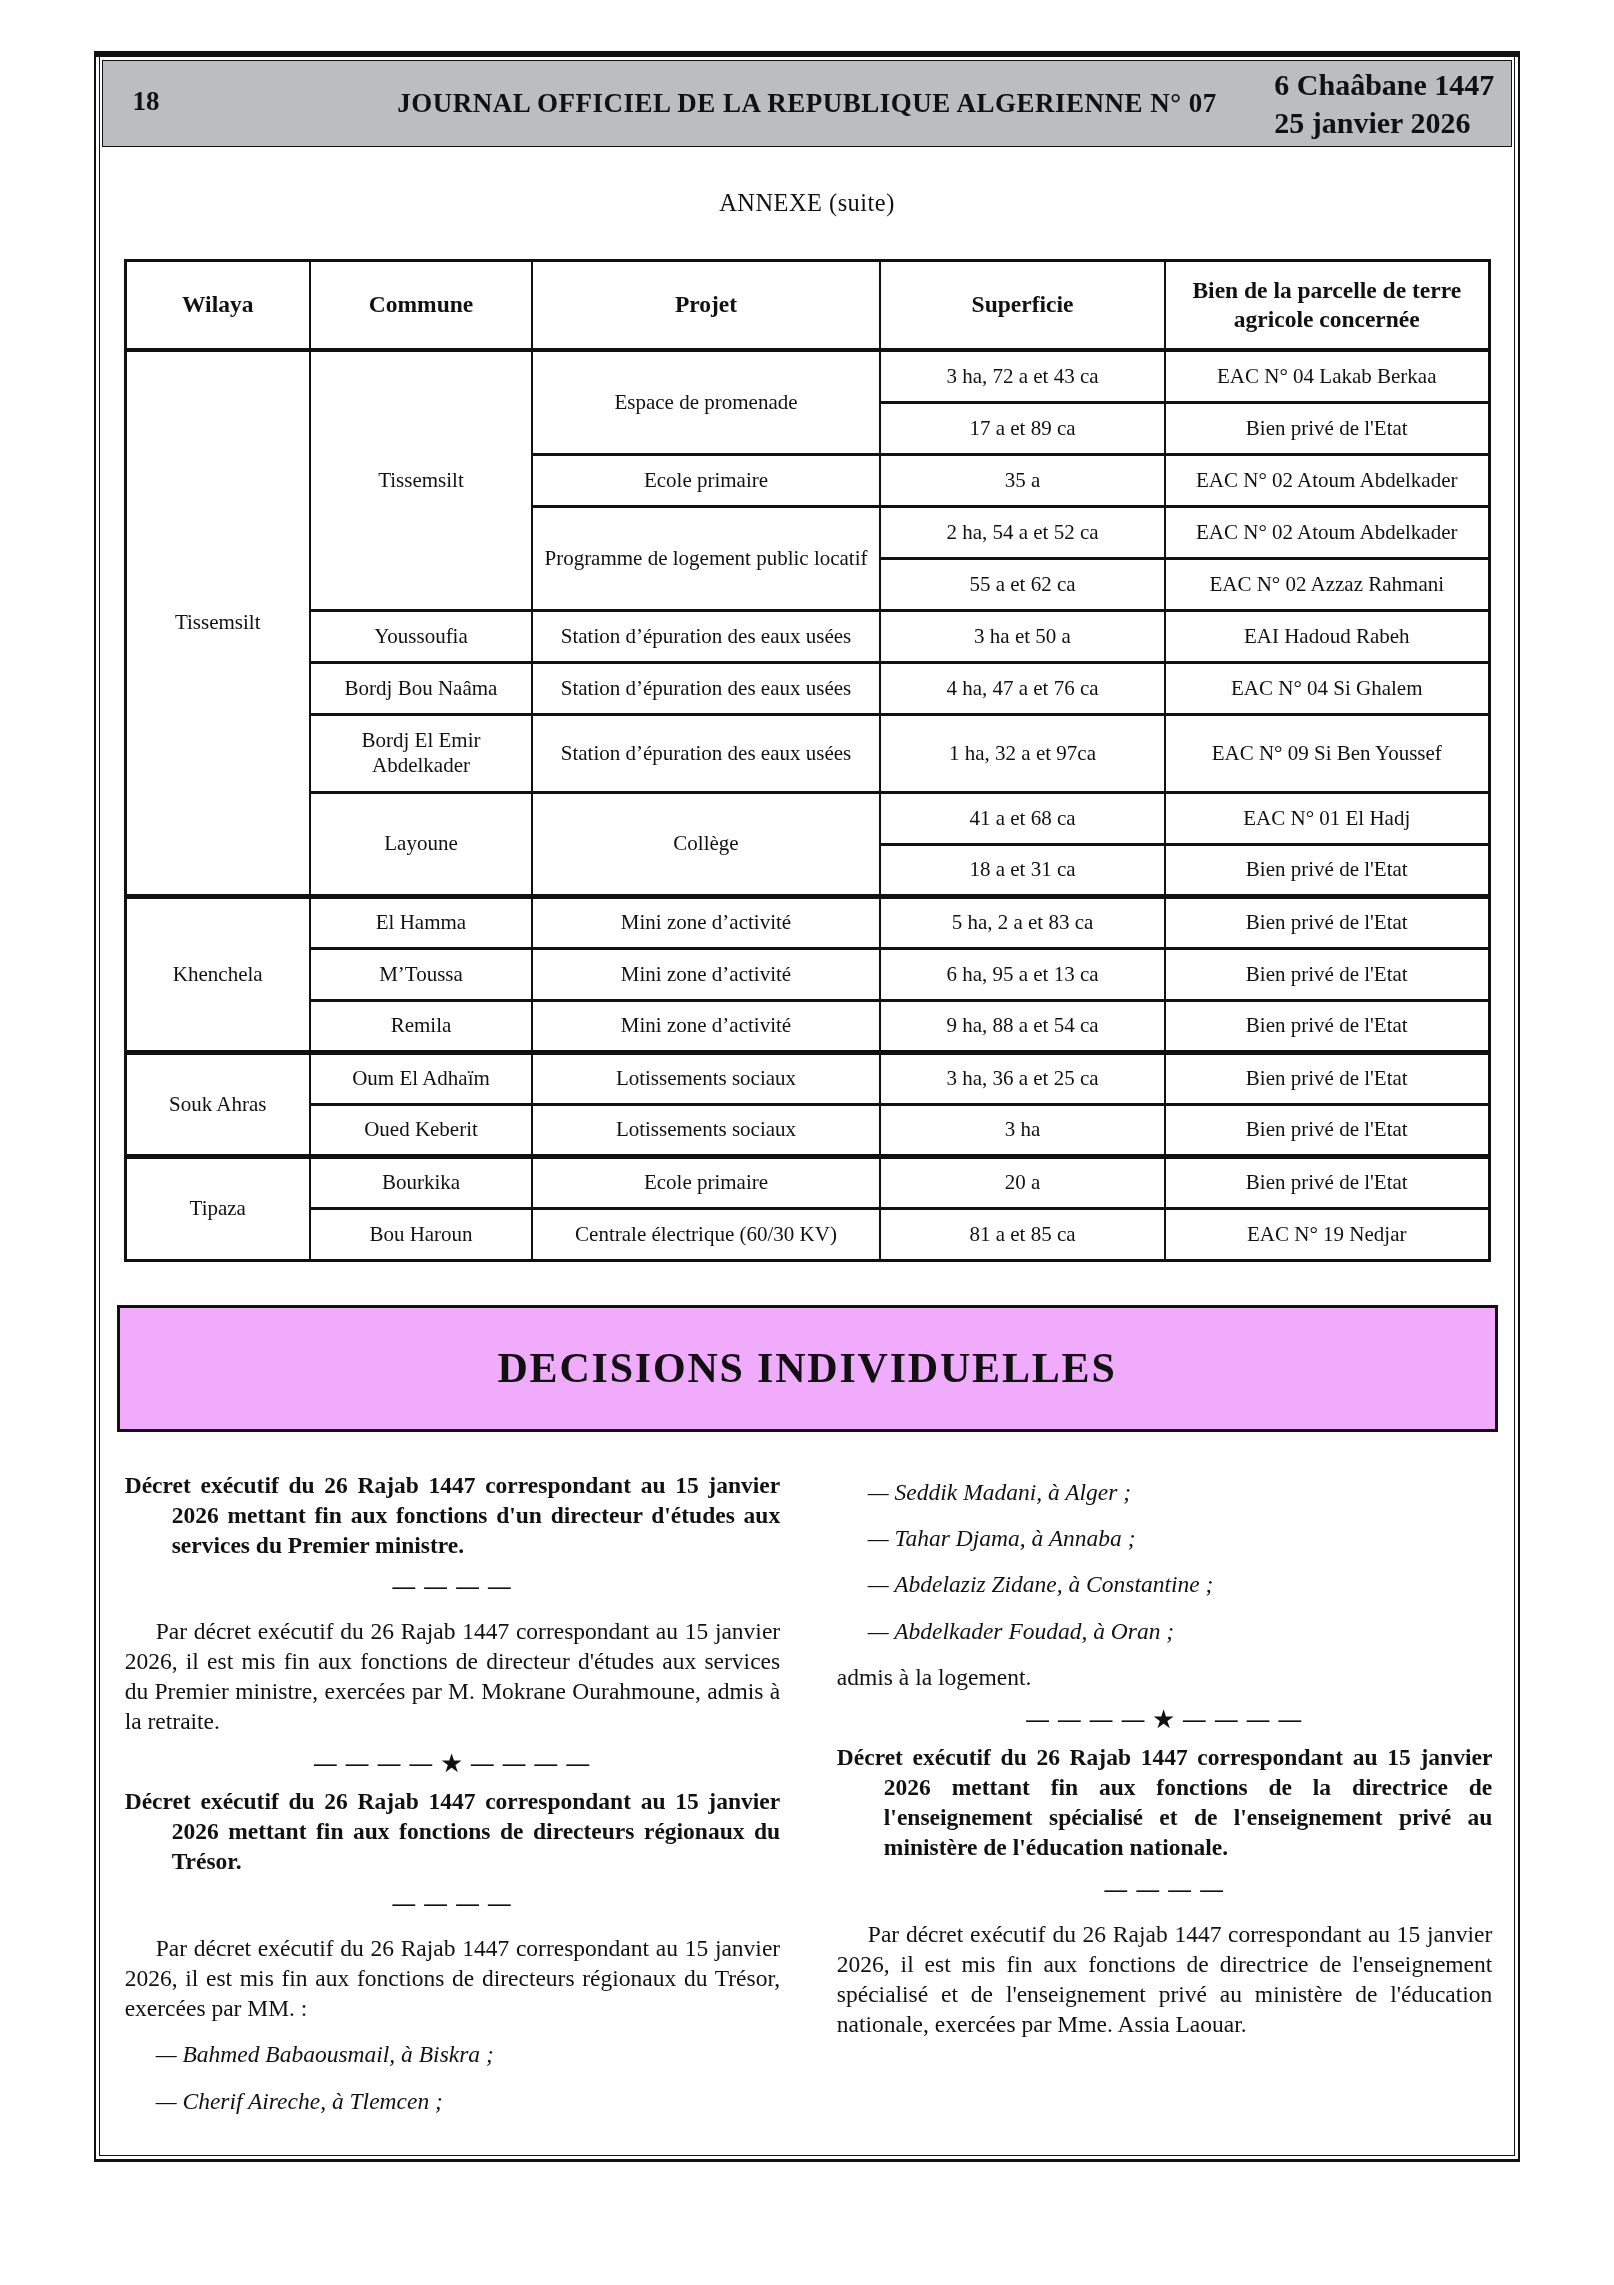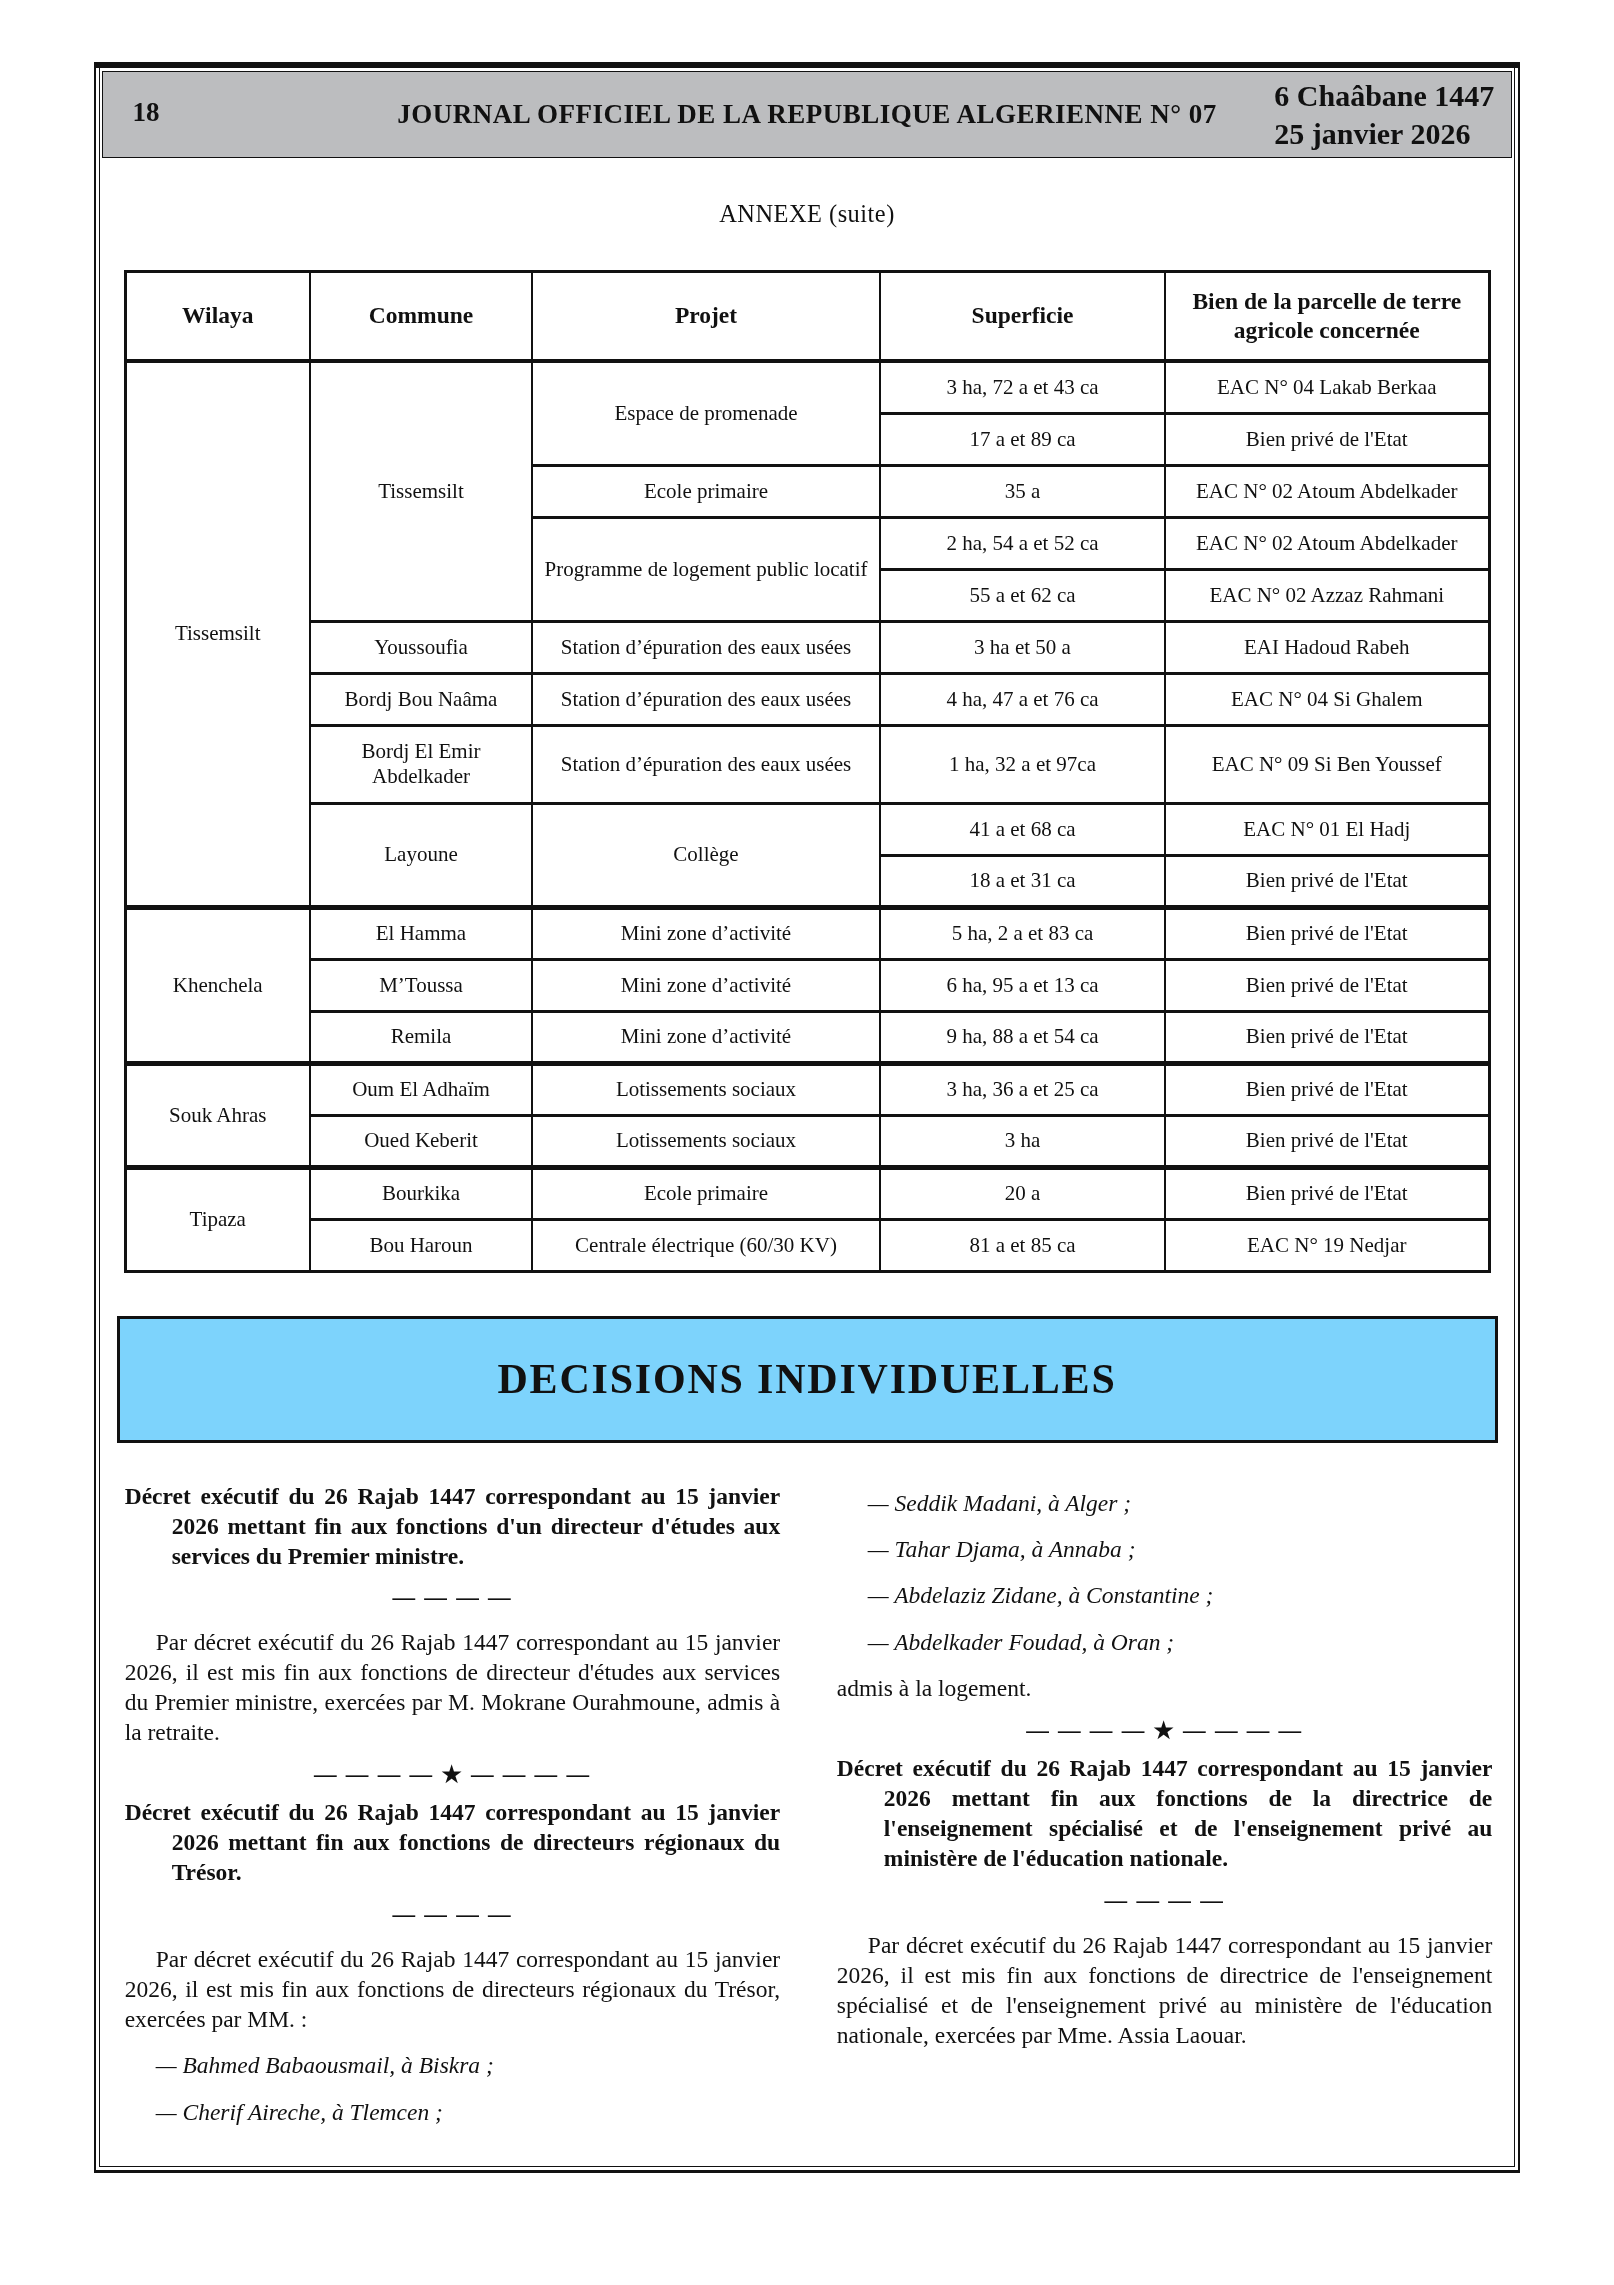--- a/index.html
+++ b/index.html
@@ -1,18 +1,18 @@
 <!DOCTYPE html>
 <html style="font-size:14.5px"><head>
 <meta charset="utf-8">
 <style>
   html,body{margin:0;padding:0;background:#ffffff;}
   .page{position:relative;width:1615px;height:2285px;background:#ffffff;
         font-family:"Liberation Serif","DejaVu Serif",serif;color:#111;}
-  .frame-outer{position:absolute;left:94px;top:62px;width:1426px;height:2111px;
+  .frame-outer{position:absolute;left:94px;top:51px;width:1426px;height:2111px;
         box-sizing:border-box;
         border-left:2.7px solid #111;border-right:2.7px solid #111;
         border-top:6.3px solid #111;border-bottom:3.6px solid #111;
         padding:0 2.7px 2.7px 2.7px;}
   .frame-inner{box-sizing:border-box;height:100%;
         border-left:1.8px solid #111;border-right:1.8px solid #111;border-bottom:1.8px solid #111;
         overflow:hidden;position:relative;}
   
   .masthead{margin:2.7px 2.7px 0 2.7px;height:85px;background:#bcbdbf;border:1.8px solid #111;
         position:relative;}
@@ -30,21 +30,21 @@
   table.annexe th,table.annexe td{border:2.7px solid #111;border-top-width:3.6px;border-bottom-width:3.6px;
         text-align:center;vertical-align:middle;padding:2.7px 5.4px;box-sizing:border-box;}
   table.annexe thead tr{height:90px;}
   table.annexe th{font-size:23.5px;font-weight:bold;border-bottom-width:4.5px;line-height:1.25;}
   table.annexe tbody tr{height:52px;}
   table.annexe tbody tr.r-tall{height:78px;}
   table.annexe td{font-size:21px;line-height:1.2;}
   table.annexe tr.group-start td{border-top-width:5.4px;}
   
   .banner{margin:43px auto 0 auto;width:1381px;height:127px;box-sizing:border-box;
-        background:#7dd3fc;border:3.6px solid #111;display:flex;align-items:center;justify-content:center;}
+        background:#f0abfc;border:3.6px solid #111;display:flex;align-items:center;justify-content:center;}
   .banner .banner-title{font-size:42px;font-weight:bold;letter-spacing:1.8px;}
   
   .cols{display:flex;margin:38px 22px 0 25px;align-items:flex-start;}
   .col{flex:1 1 0;min-width:0;}
   .divider{width:2.7px;background:#111;margin:5.4px 27px 9px 27px;}
   .decree-heading{font-size:23.5px;font-weight:bold;line-height:30px;text-align:justify;
         padding-left:47px;text-indent:-47px;margin:0;}
   .sep{ text-align:center;font-size:22.6px;font-weight:bold;letter-spacing:1.8px;
         margin:12.7px 0 7.2px 0;line-height:30px;}
   .decree-body{font-size:23.5px;line-height:30px;text-align:justify;text-indent:31px;

